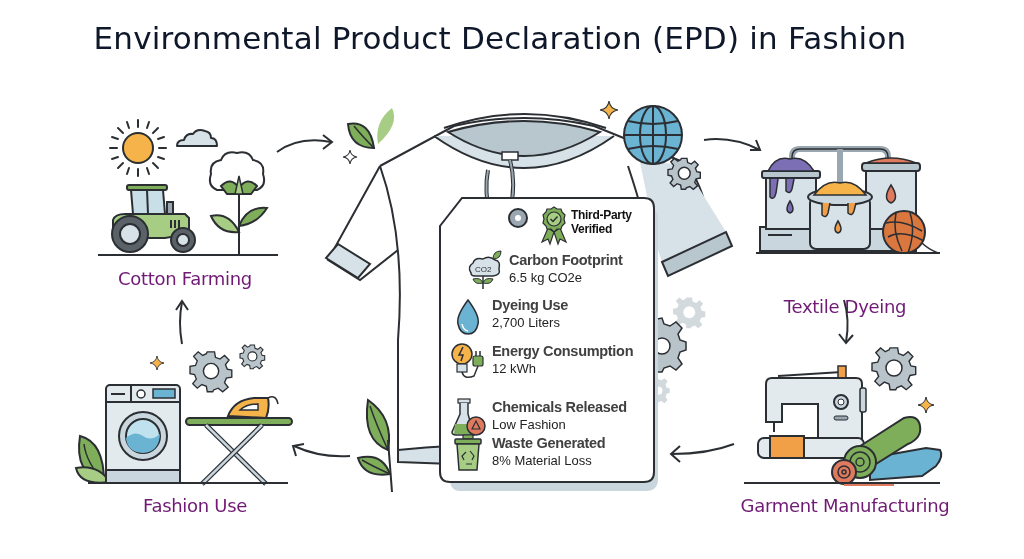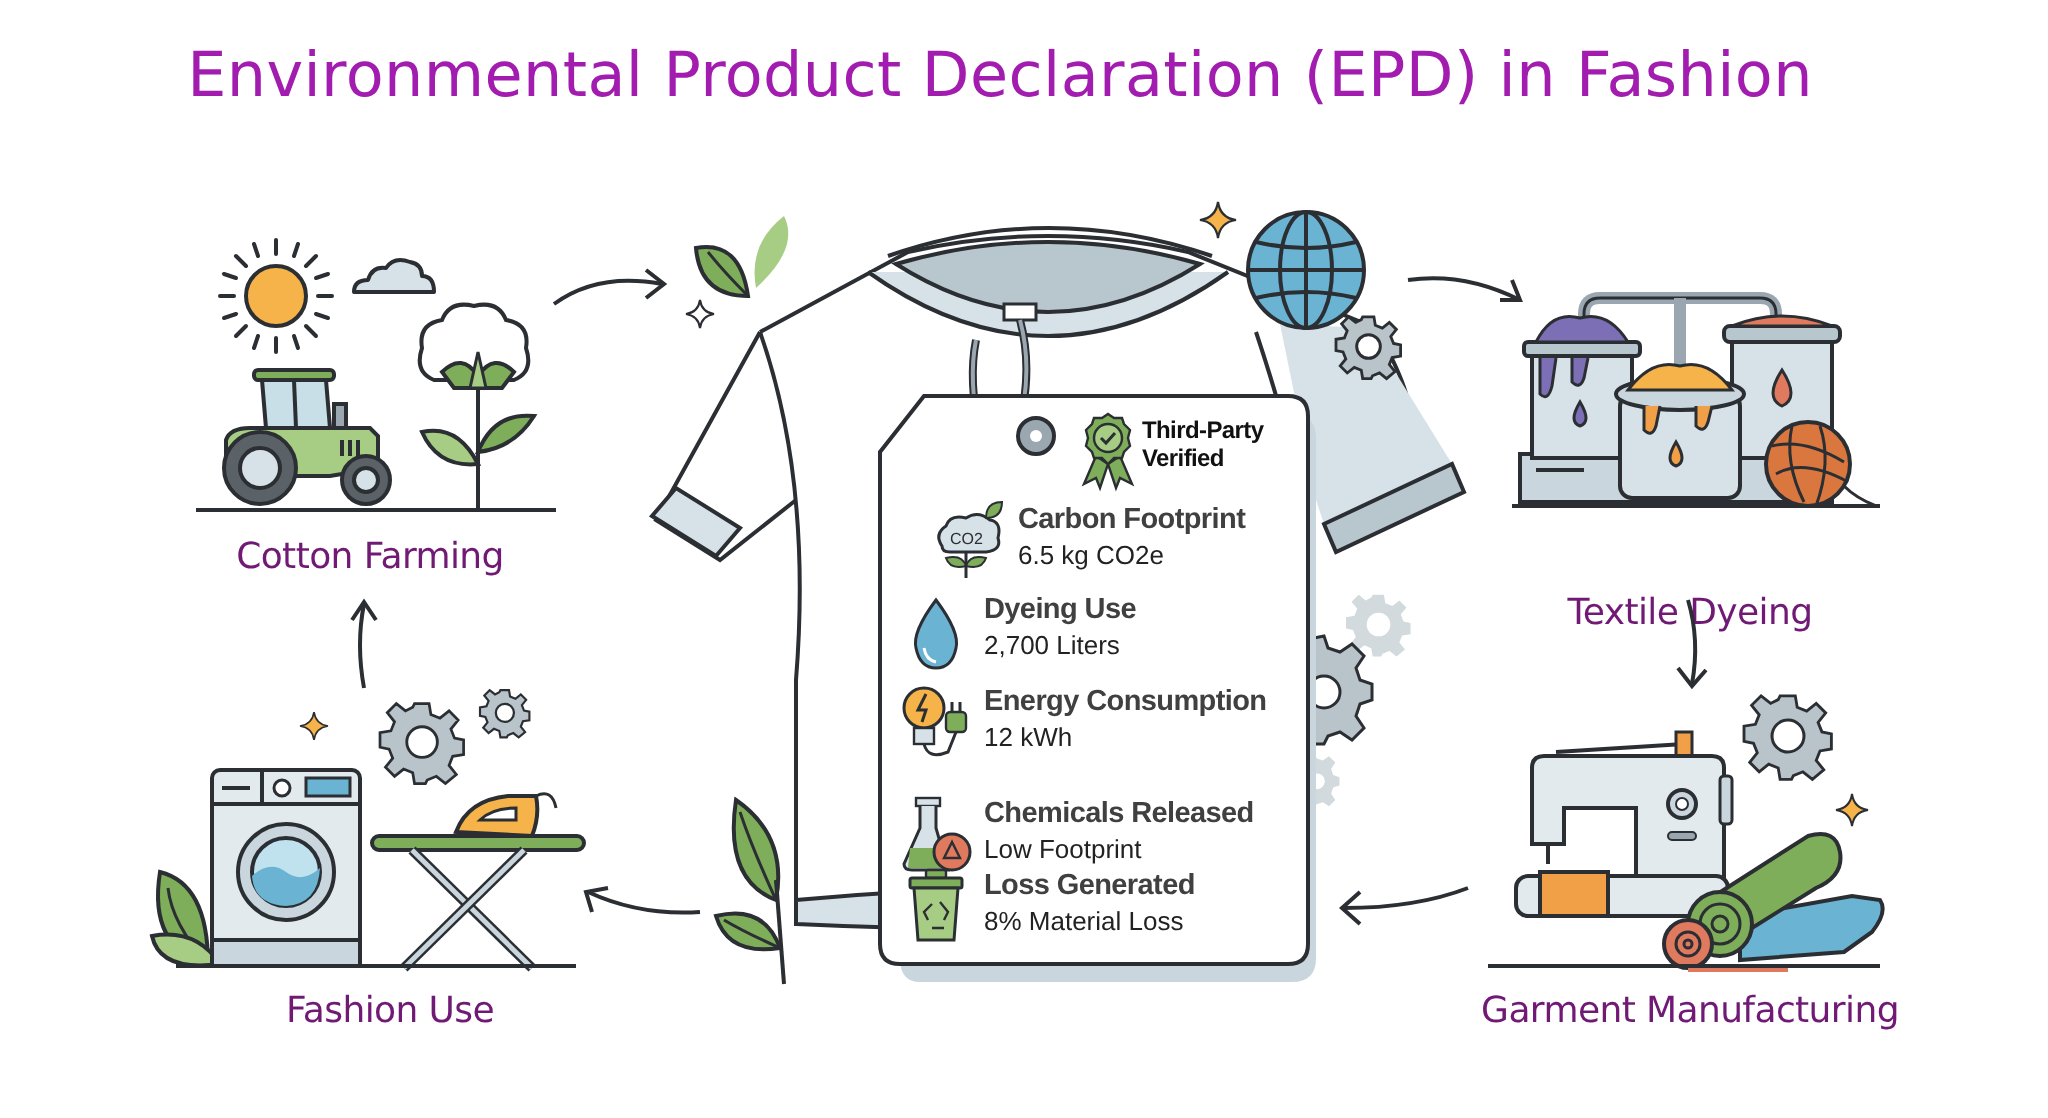--- a/index.html
+++ b/index.html
@@ -1,17 +1,17 @@
 <!DOCTYPE html>
 <html><head>
 <meta charset="utf-8">
 <style>
   html, body { margin:0; padding:0; background:#ffffff; }
   body { width:1024px; height:559px; position:relative; overflow:hidden; font-family:"Liberation Sans", sans-serif; color:#1c1c1c; }
-  .title { position:absolute; left:0; top:20px; width:1000px; text-align:center; font-size:31px; font-weight:400; letter-spacing:0.2px; color:#a21caf; font-family:"DejaVu Sans", sans-serif; }
+  .title { position:absolute; left:0; top:20px; width:1000px; text-align:center; font-size:31px; font-weight:400; letter-spacing:0.2px; color:#0f172a; font-family:"DejaVu Sans", sans-serif; }
   .stage-label { position:absolute; font-size:18px; color:#701a75; text-align:center; font-family:"DejaVu Sans", sans-serif; letter-spacing:-0.3px;}
   svg { position:absolute; overflow:visible; }
   .tag-row { position:absolute; left:450px; width:200px; height:44px; }
   .tag-row .ico { position:absolute; left:0; top:0; width:36px; height:40px; }
   .tag-row .lbl { position:absolute; left:42px; top:1px; font-size:14.5px; font-weight:700; color:#404040; white-space:nowrap; font-family:"Liberation Sans", sans-serif; letter-spacing:-0.3px; }
   .tag-row .val { position:absolute; left:42px; top:19px; font-size:13px; color:#222; white-space:nowrap; font-family:"Liberation Sans", sans-serif; }
   .verified { position:absolute; left:571px; top:208px; font-size:12px; font-weight:700; line-height:14px; color:#111; font-family:"Liberation Sans", sans-serif; letter-spacing:-0.3px;}
 </style>
 </head>
 <body>
@@ -329,24 +329,24 @@
 </div>
 <div class="tag-row" style="top:388px;margin-top:10px;">
   <svg class="ico" viewBox="0 0 36 40">
     <rect x="8" y="1" width="12" height="4" fill="#d7e2e8" stroke="#2b2f33" stroke-width="1.2"></rect>
     <path d="M10 5 L10 16 L2 34 Q2 37 6 37 L24 37 L18 16 L18 5" fill="#d7e2e8" stroke="#2b2f33" stroke-width="1.5"></path>
     <path d="M5 26 L22 26 L25 36 L4 36 Z" fill="#7fae5a"></path>
     <circle cx="26" cy="28" r="9" fill="#e07a5f" stroke="#2b2f33" stroke-width="1.5"></circle>
     <path d="M26 23 L22 31 L30 31 Z" fill="none" stroke="#2b2f33" stroke-width="1.2"></path>
   </svg>
   <div class="lbl">Chemicals Released</div>
-  <div class="val">Low Footprint</div>
+  <div class="val">Low Fashion</div>
 </div>
 <div class="tag-row" style="top:434px;">
   <svg class="ico" viewBox="0 0 36 40">
     <rect x="13" y="1" width="10" height="4" rx="1" fill="#7fae5a" stroke="#2b2f33" stroke-width="1.2"></rect>
     <rect x="5" y="5" width="26" height="5" rx="1" fill="#7fae5a" stroke="#2b2f33" stroke-width="1.5"></rect>
     <path d="M7 10 L9 36 L27 36 L29 10 Z" fill="#a7cc83" stroke="#2b2f33" stroke-width="1.5"></path>
     <path d="M14 26 L12 22 L16 18 M20 17 L24 22 L22 26 M16 30 L22 30" fill="none" stroke="#2b2f33" stroke-width="1.2"></path>
   </svg>
-  <div class="lbl">Loss Generated</div>
+  <div class="lbl">Waste Generated</div>
   <div class="val">8% Material Loss</div>
 </div>
 
 </body></html>

